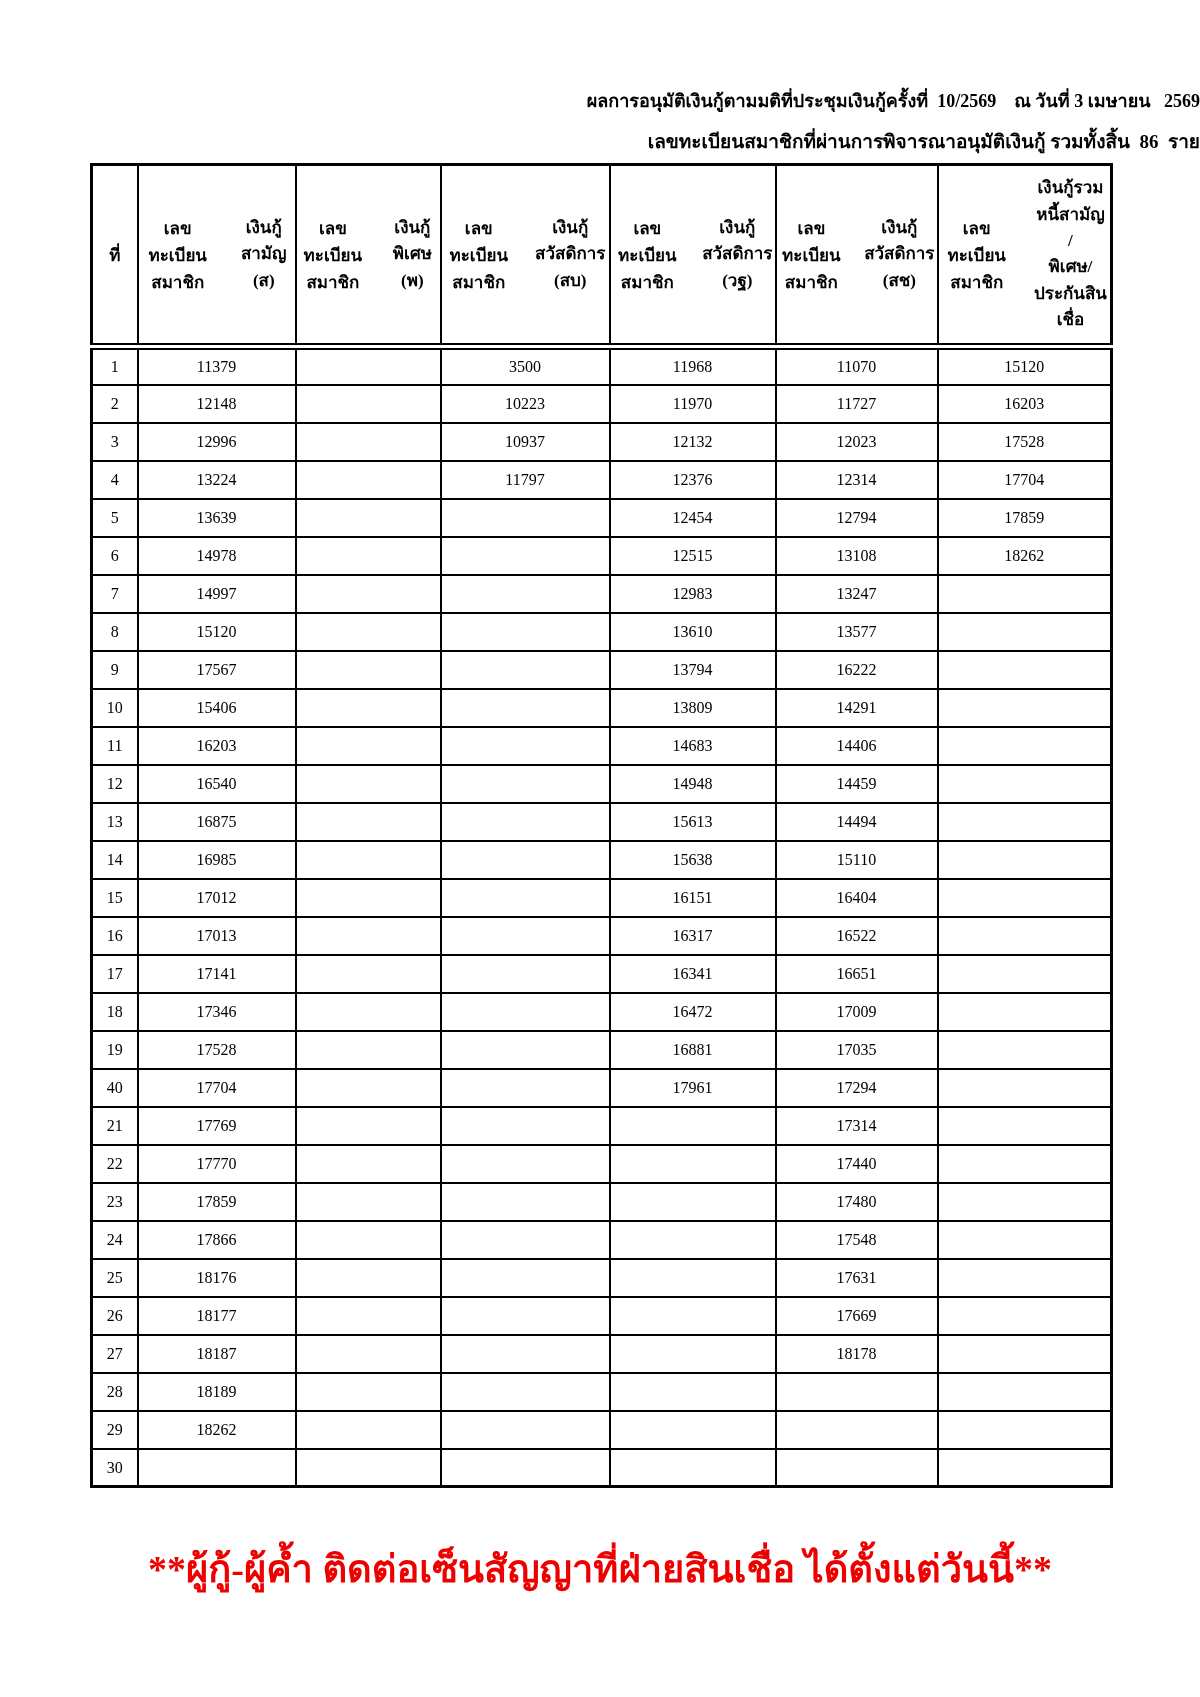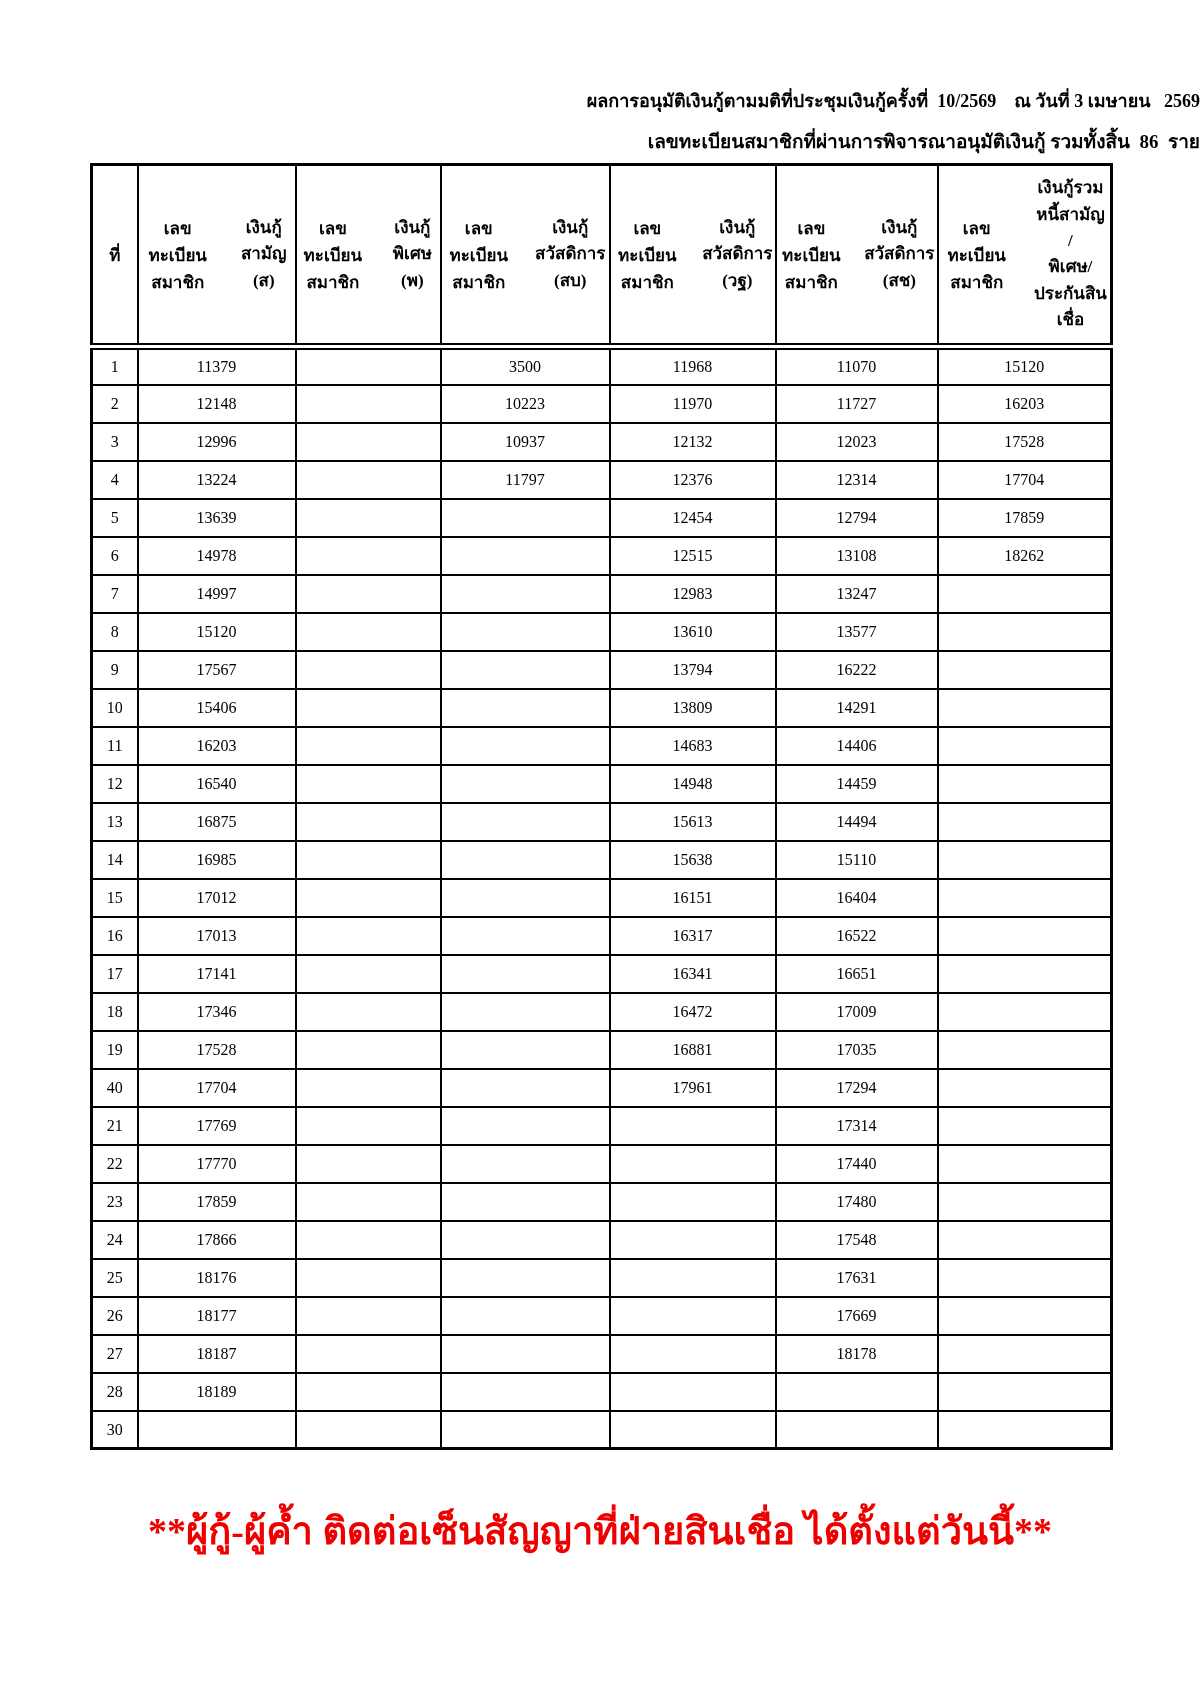--- a/index.html
+++ b/index.html
@@ -389,20 +389,29 @@
         <tr>
           <td>28</td>
           <td>18189</td>
           <td></td>
           <td></td>
           <td></td>
           <td></td>
           <td></td>
         </tr>
         <tr>
+          <td>29</td>
+          <td>18262</td>
+          <td></td>
+          <td></td>
+          <td></td>
+          <td></td>
+          <td></td>
+        </tr>
+        <tr>
           <td>30</td>
           <td></td>
           <td></td>
           <td></td>
           <td></td>
           <td></td>
           <td></td>
         </tr>
       </tbody>
   </table>

